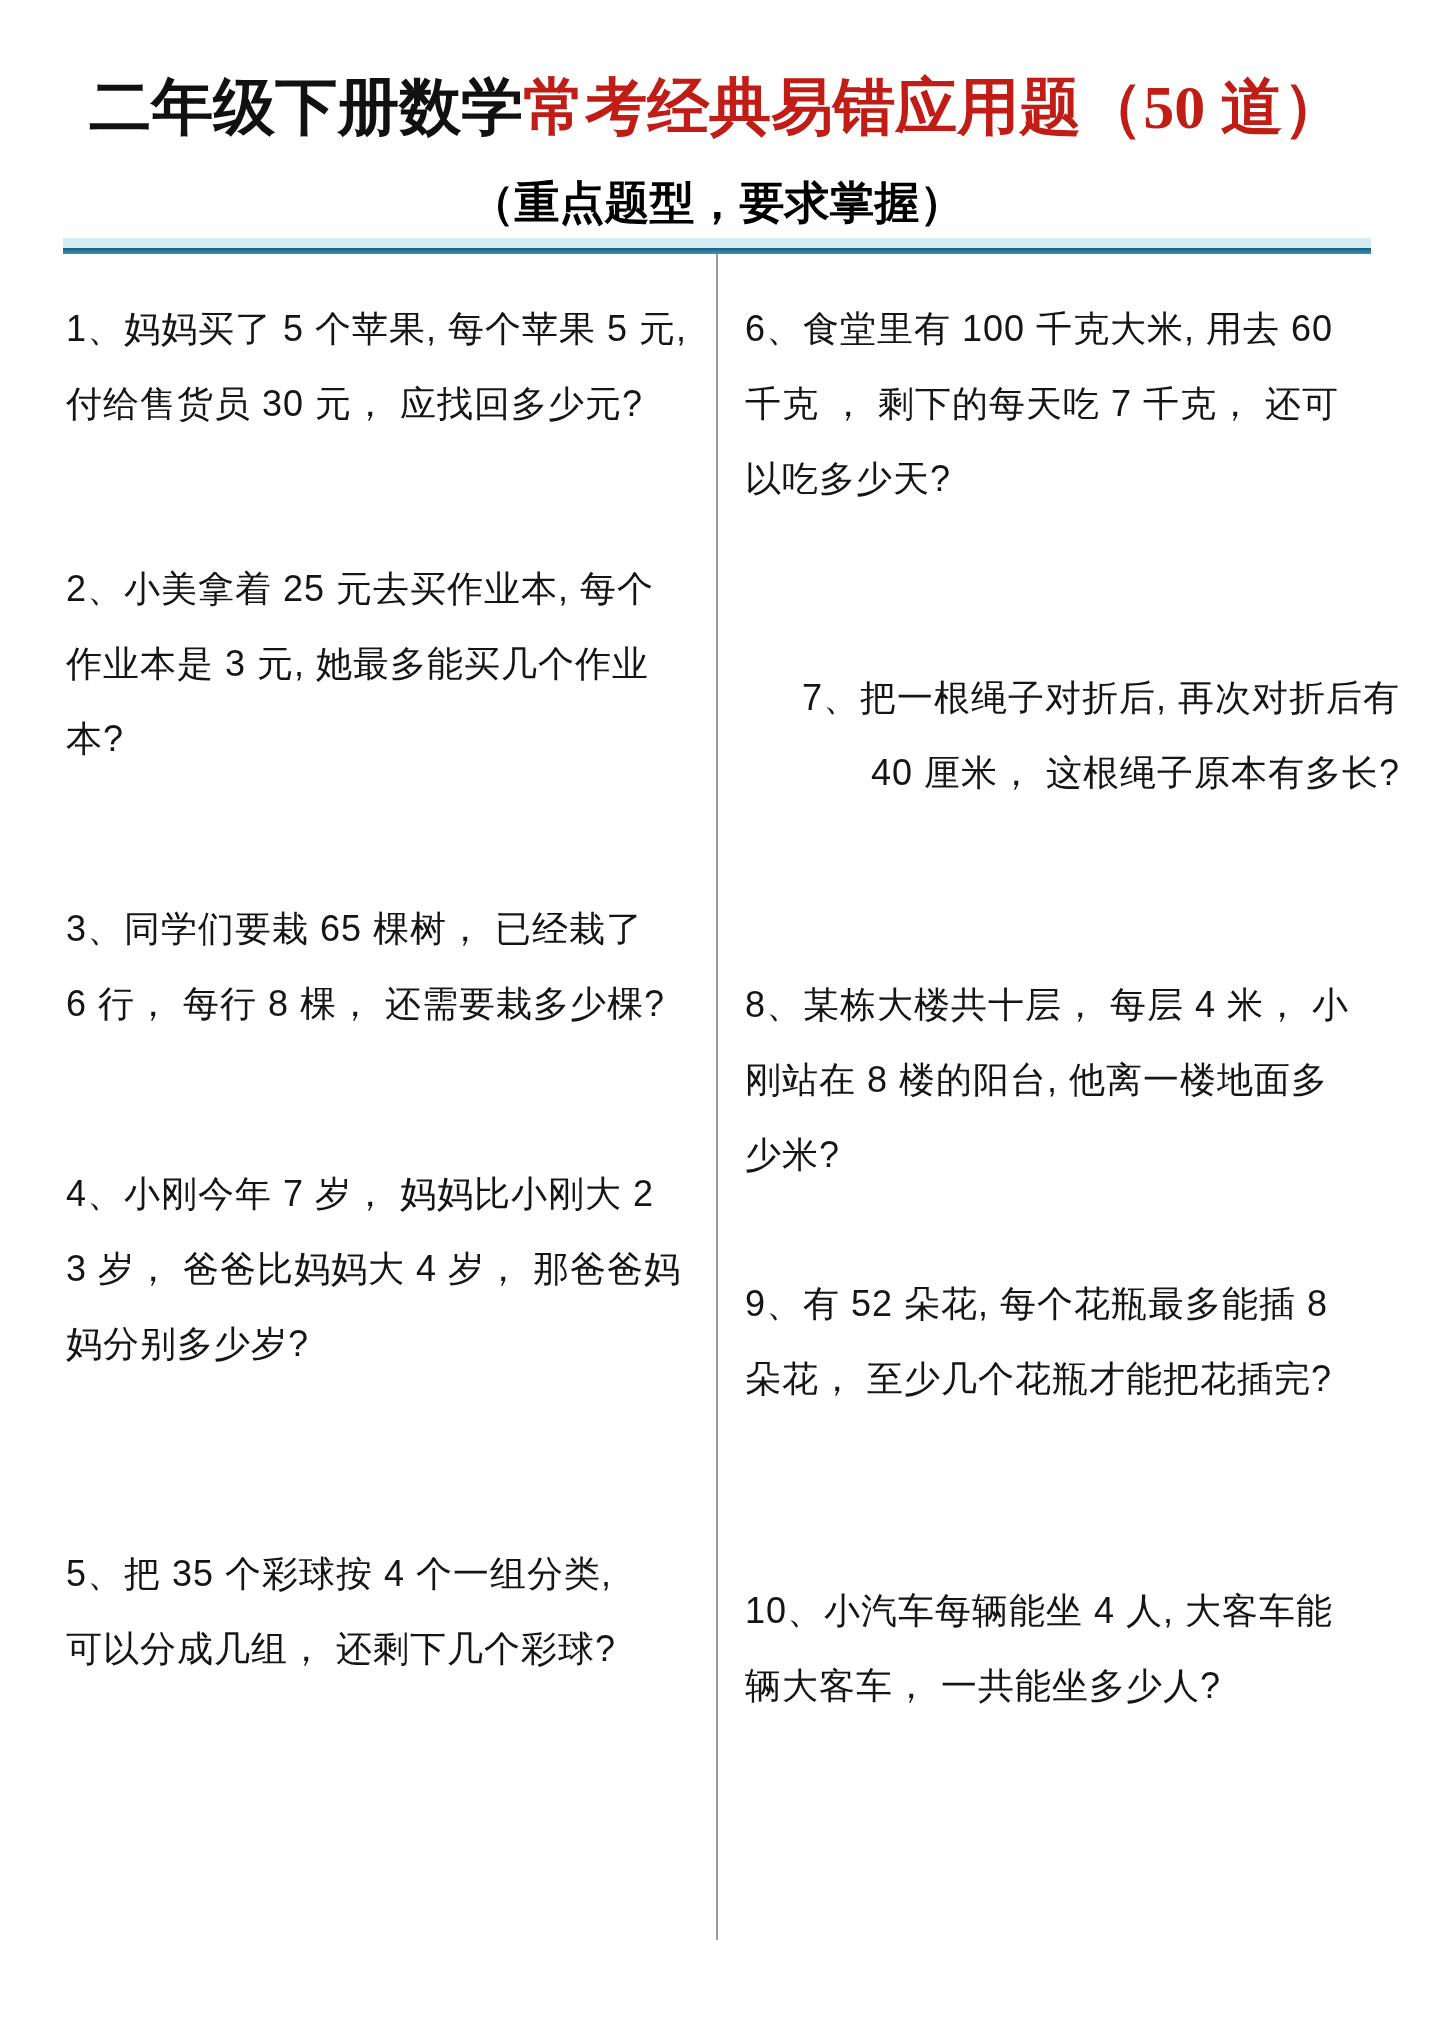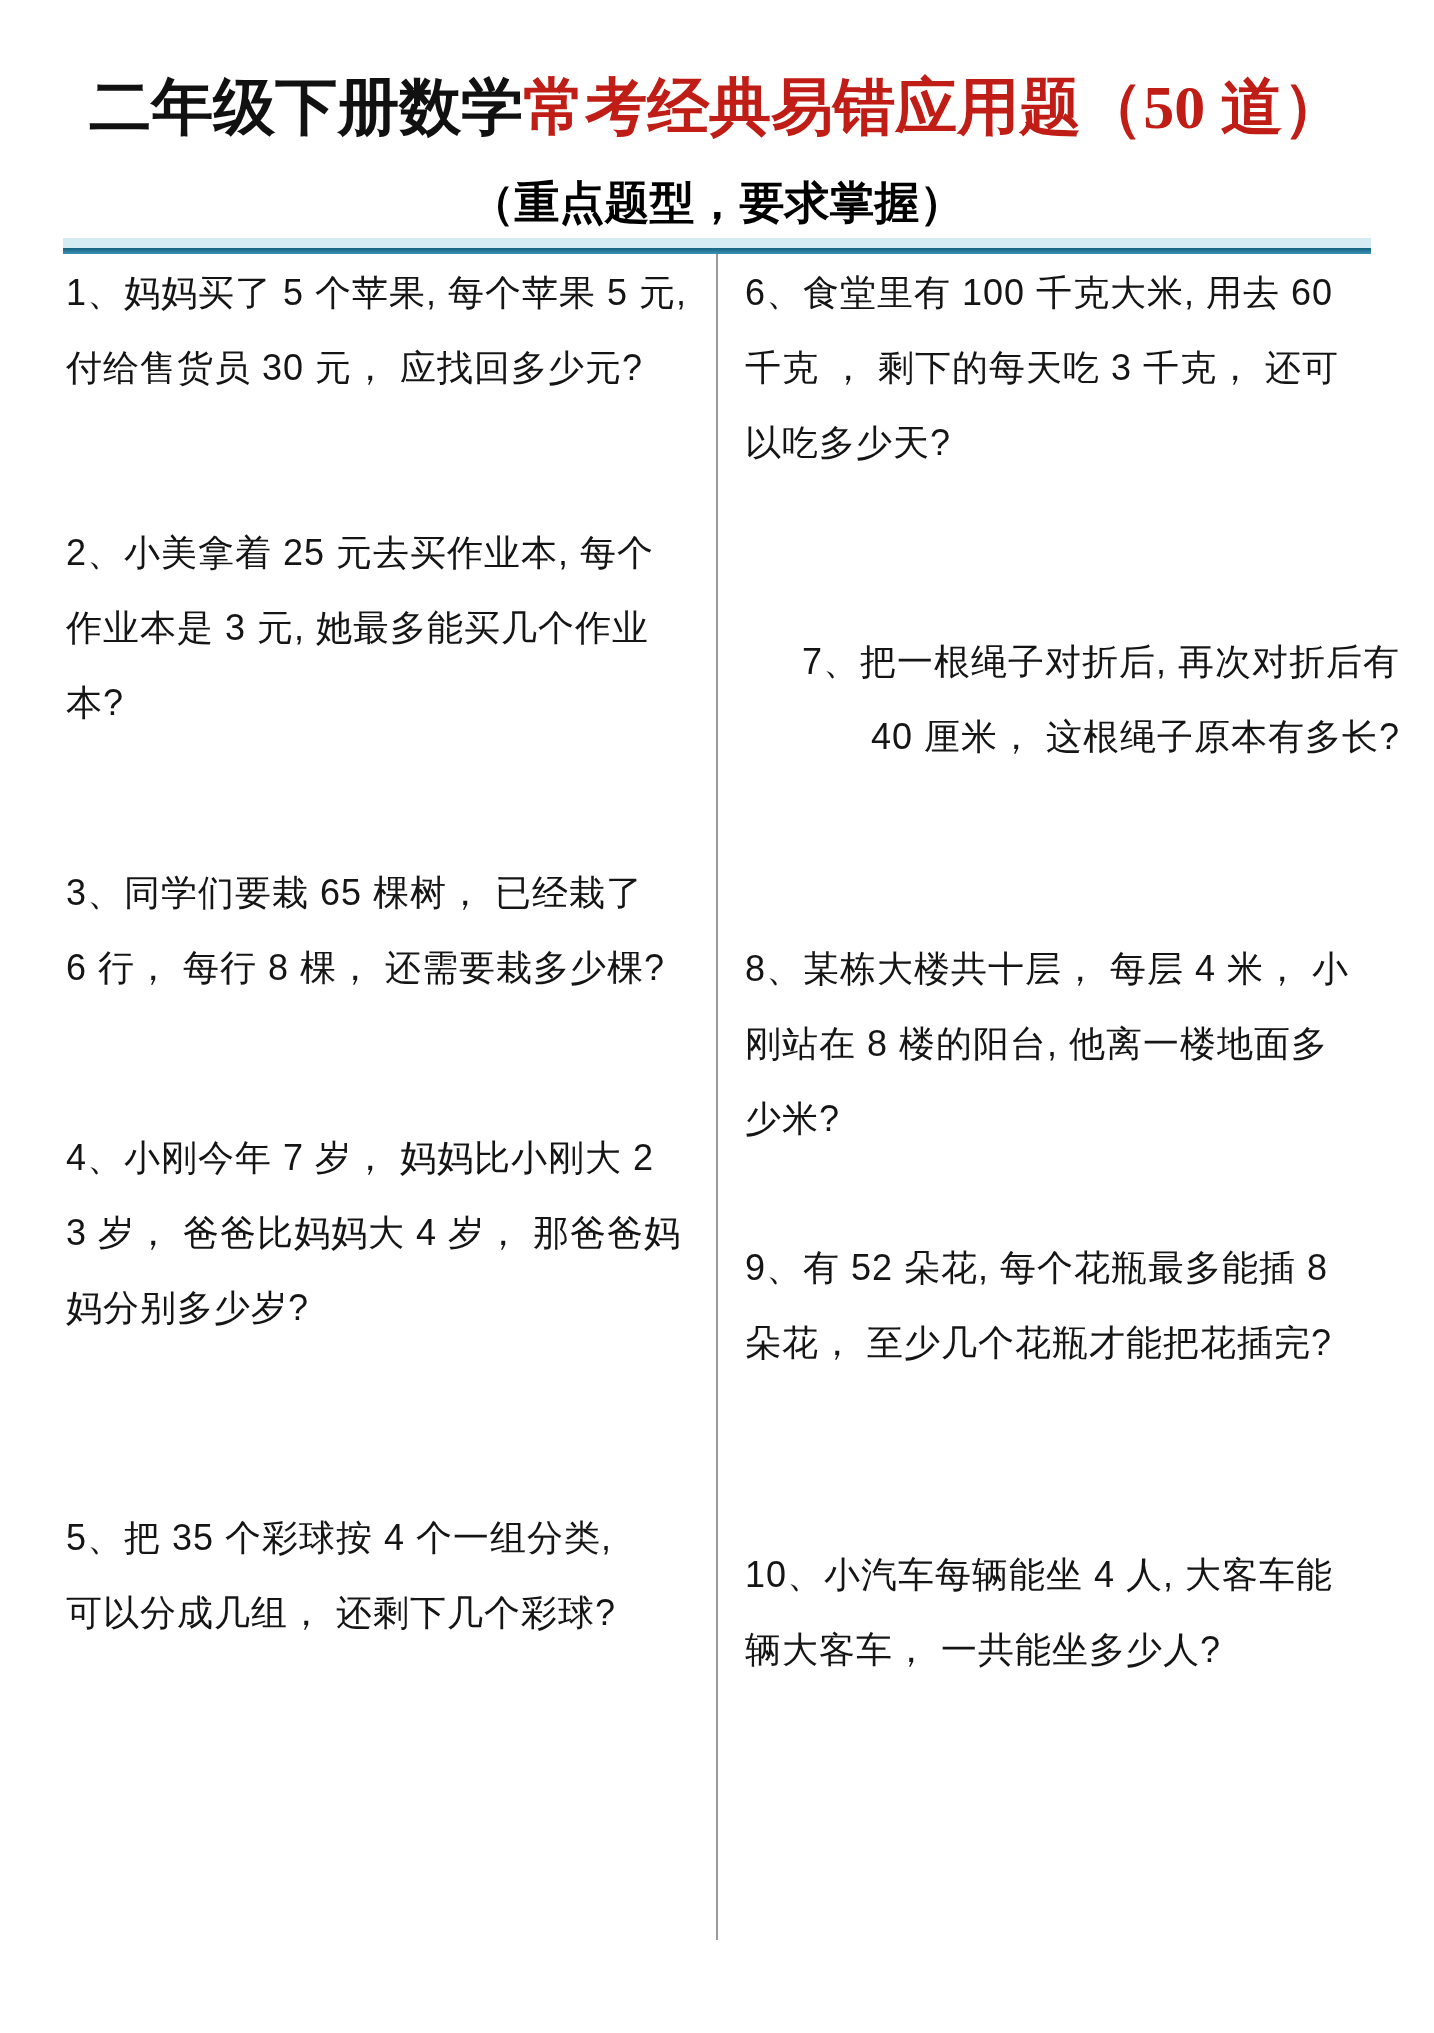--- a/index.html
+++ b/index.html
@@ -68,20 +68,21 @@
     width: 2px;
     height: 1686px;
     background: #9b9b9b;
   }
   .question {
     position: absolute;
     color: #151515;
     font-size: 36px;
     line-height: 75px;
     letter-spacing: 1px;
+    margin-top: 36px;
   }
   .question .q-line {
     white-space: nowrap;
   }
   .col-left  { left: 66px;  width: 648px; }
   .col-right { left: 745px; width: 655px; }
   .q1  { top: 255px; }
   .q2  { top: 515px; }
   .q3  { top: 855px; }
   .q4  { top: 1120px; }
@@ -130,21 +131,21 @@
     <div class="q-line">妈分别多少岁?</div>
   </div>
 
   <div class="question col-left q5">
     <div class="q-line">5、把 35 个彩球按 4 个一组分类,</div>
     <div class="q-line">可以分成几组， 还剩下几个彩球?</div>
   </div>
 
   <div class="question col-right q6">
     <div class="q-line">6、食堂里有 100 千克大米, 用去 60</div>
-    <div class="q-line">千克 ， 剩下的每天吃 3 千克， 还可</div>
+    <div class="q-line">千克 ， 剩下的每天吃 7 千克， 还可</div>
     <div class="q-line">以吃多少天?</div>
   </div>
 
   <div class="question col-right q7">
     <div class="q-line">7、把一根绳子对折后, 再次对折后有</div>
     <div class="q-line">40 厘米， 这根绳子原本有多长?</div>
   </div>
 
   <div class="question col-right q8">
     <div class="q-line">8、某栋大楼共十层， 每层 4 米， 小</div>

